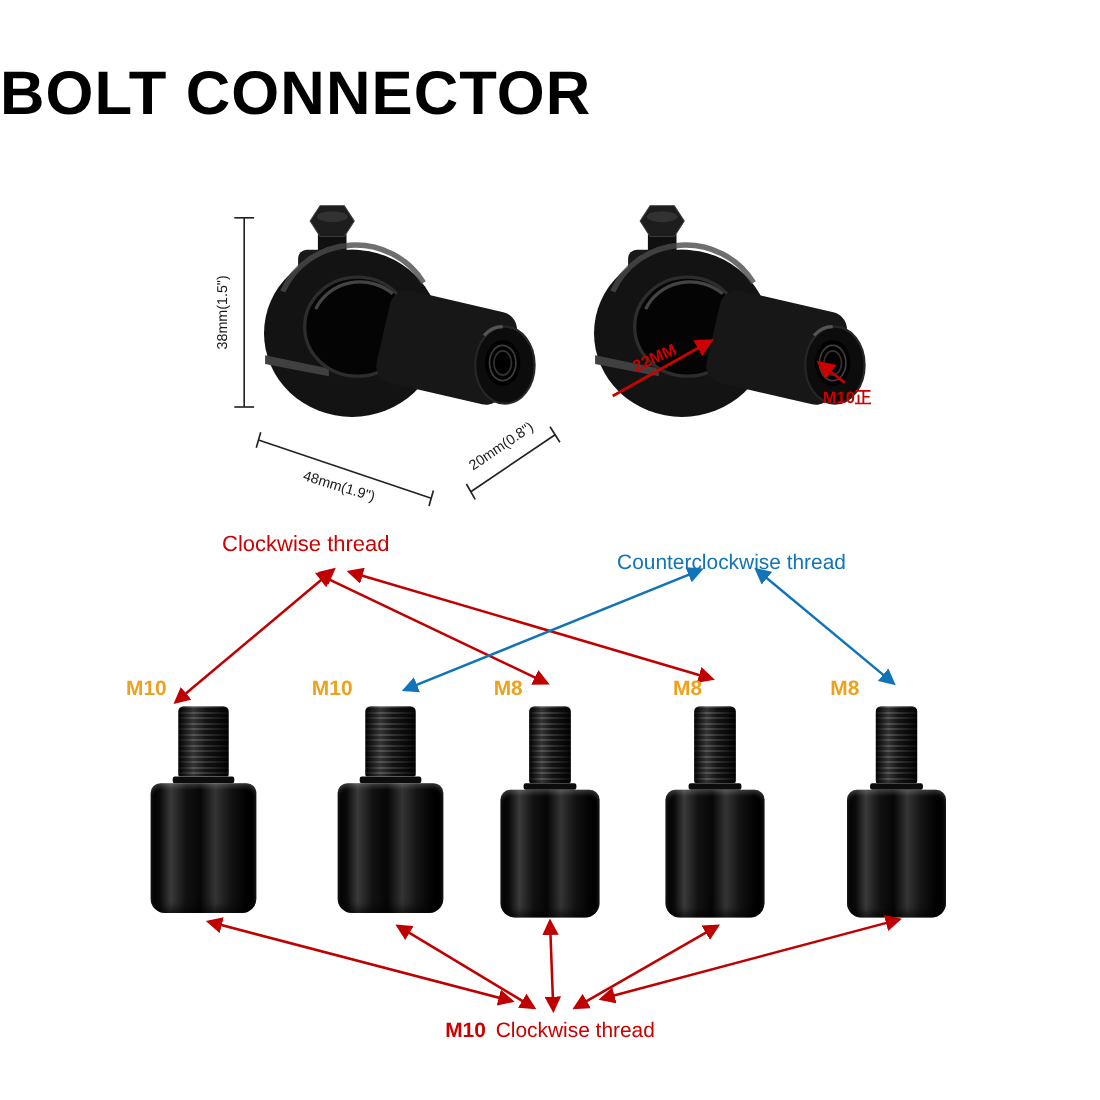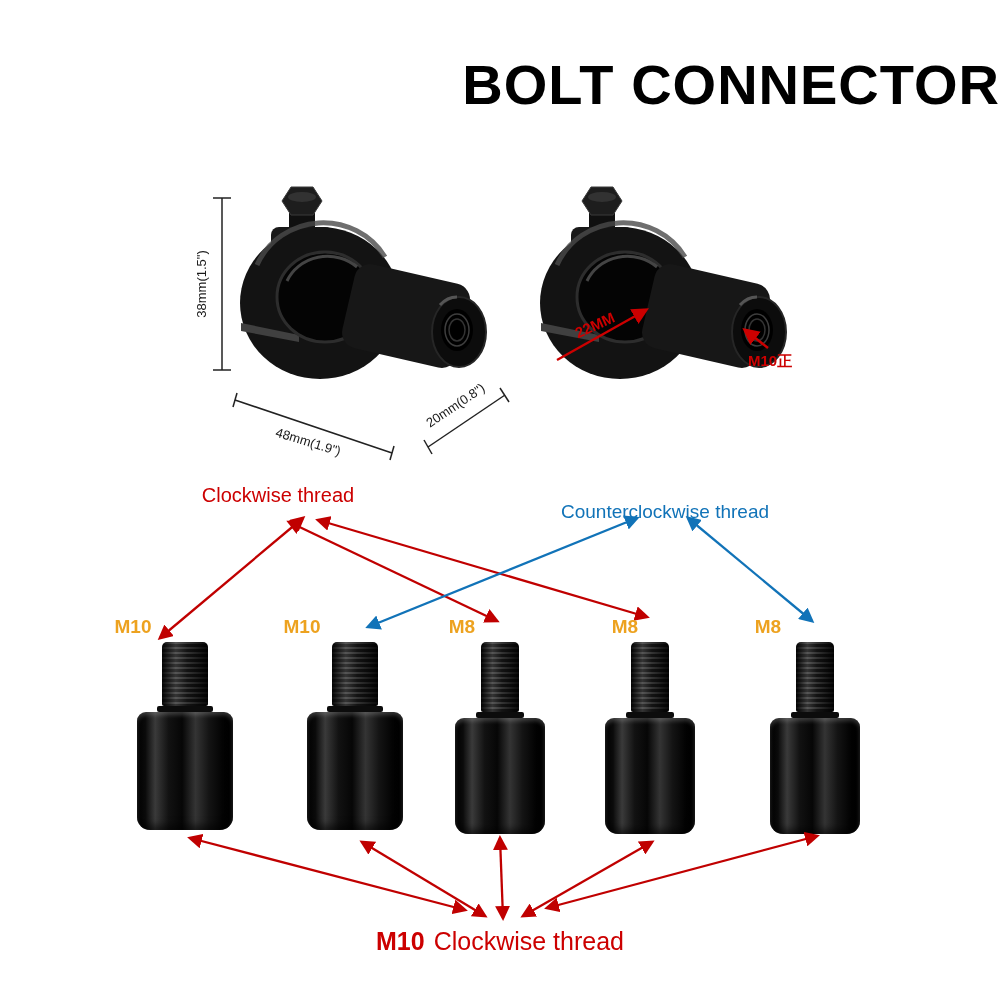--- a/index.html
+++ b/index.html
@@ -2,21 +2,21 @@
 <html><head>
 <meta charset="utf-8">
 <style>
   html,body { margin:0; padding:0; }
   body {
     width:1000px; height:1000px; background:#ffffff; position:relative;
     font-family:"Liberation Sans", sans-serif; overflow:hidden; color:#000;
   }
   .title {
     position:absolute; top:52px; left:0; width:100%; margin:0;
-    text-align:right; font-size:56px; font-weight:800; letter-spacing:1px; color:#000;
+    text-align:left; font-size:56px; font-weight:800; letter-spacing:1px; color:#000;
   }
   svg.layer { position:absolute; left:0; }
   #topSvg { top:170px; }
   #midSvg { top:500px; }
   #botSvg { top:828px; }
   svg text { font-family:"Liberation Sans", sans-serif; }
   .dimtext { font-size:13px; fill:#1a1a1a; }
   .redtext { font-size:15px; font-weight:bold; fill:#cc0000; }
 
   .thread-label { position:absolute; line-height:1.2; }
@@ -43,21 +43,21 @@
   .neck { background:#0c0c0c; height:6px; border-radius:2px; }
   .m10 .neck { width:56px; }
   .m8  .neck { width:48px; }
   .bodyhex {
     background: linear-gradient(90deg, #000 0%, #0c0c0c 9%, #3a3a3a 19%, #121212 33%, #060606 47%, #343434 61%, #141414 75%, #030303 89%, #000 100%);
     box-shadow: inset 0 3px 4px rgba(255,255,255,0.20), inset 0 -5px 7px rgba(0,0,0,0.55);
   }
   .m10 .bodyhex { width:96px; height:118px; border-radius:9px 9px 13px 13px; }
   .m8  .bodyhex { width:90px; height:116px; border-radius:9px 9px 13px 13px; }
 
-  .caption { position:absolute; top:927px; left:0; width:100%; text-align:center; font-size:25px; color:#cc0000; }
+  .caption { position:absolute; top:927px; left:0; width:100%; text-align:center; font-size:19px; color:#cc0000; }
   .caption .size { font-weight:bold; margin-right:9px; }
 </style>
 </head>
 <body>
 
 <h1 class="title">BOLT CONNECTOR</h1>
 
 <svg id="topSvg" class="layer" width="1000" height="310" viewBox="0 0 1000 310">
   <defs>
     <marker id="arrTop" viewBox="0 0 10 10" refX="8" refY="5" markerWidth="7" markerHeight="7" orient="auto-start-reverse">

